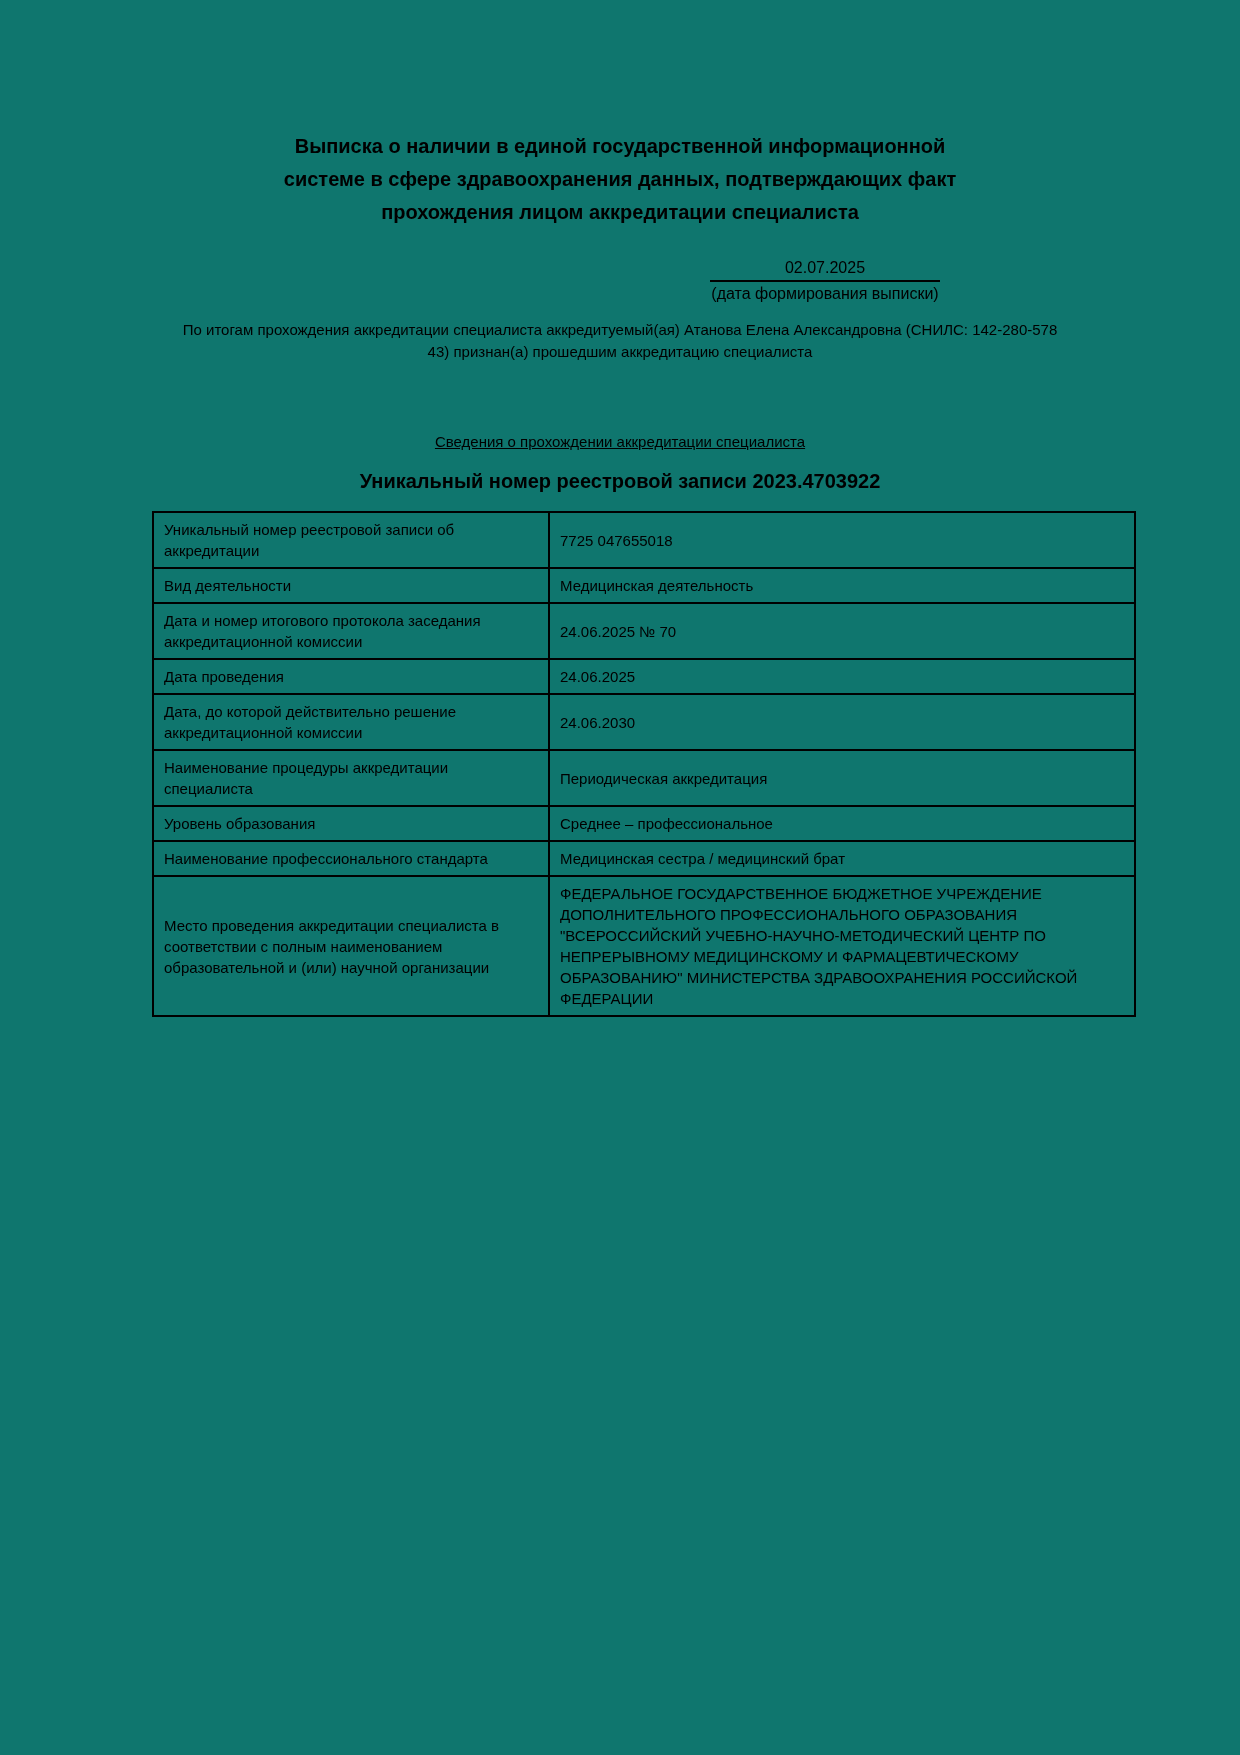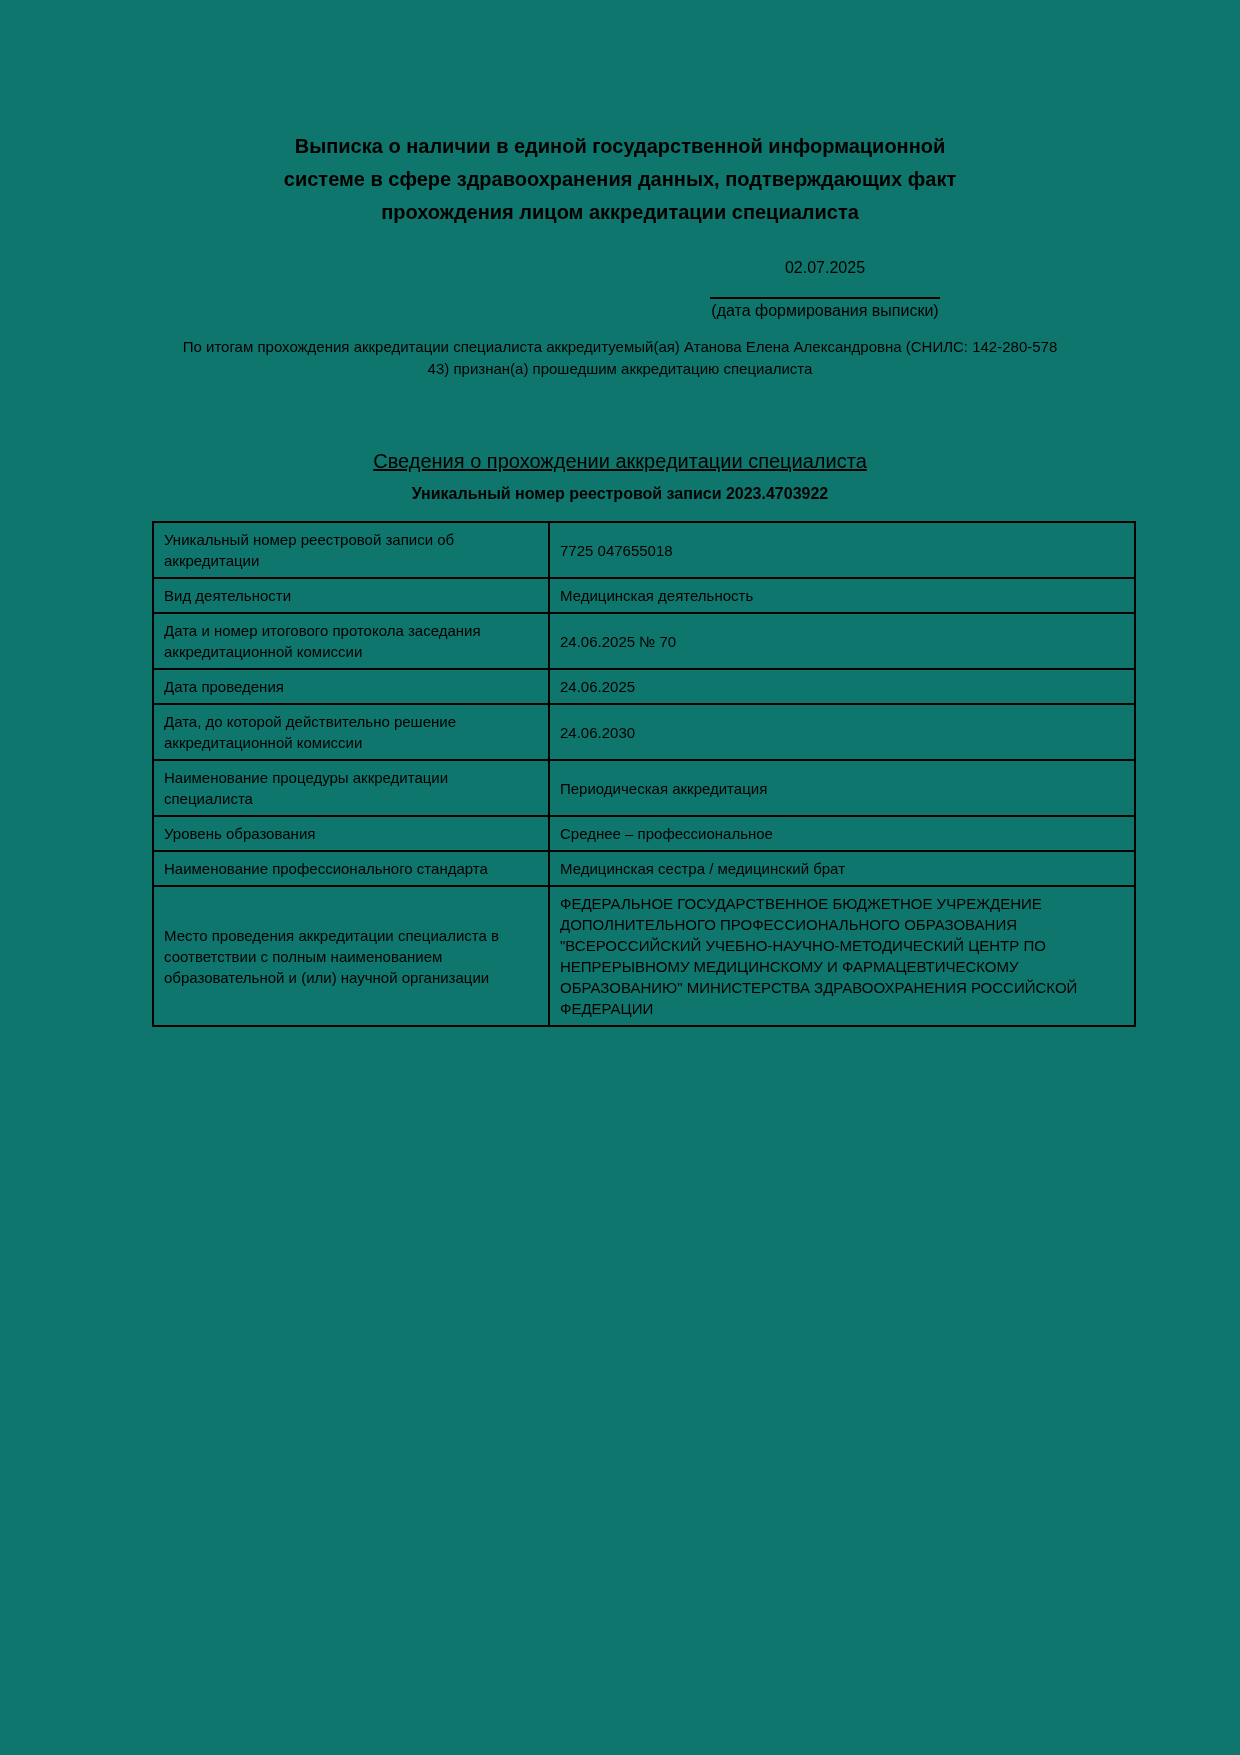--- a/index.html
+++ b/index.html
@@ -28,47 +28,47 @@
   .date-block {
     margin: 30px 0 0 700px;
     width: 250px;
     text-align: center;
     font-size: 16px;
   }
   .date-underline {
     display: block;
     width: 230px;
     margin: 0 auto;
-    padding-bottom: 20px;
+    padding-bottom: 3px;
     border-bottom: 2px solid #000000;
   }
   .date-caption {
     display: block;
     margin-top: 3px;
     font-size: 16px;
     text-align: center;
   }
   .intro {
     margin: 16px auto 0;
     max-width: 900px;
     text-align: center;
     font-size: 15px;
     line-height: 22px;
   }
   .section-heading {
     margin-top: 70px;
     text-align: center;
-    font-size: 20px;
+    font-size: 15px;
     text-decoration: underline;
     font-weight: normal;
   }
   .registry-heading {
-    margin-top: 12px;
+    margin-top: 20px;
     text-align: center;
-    font-size: 16px;
+    font-size: 20px;
     font-weight: bold;
   }
   table.acc-table {
     margin: 18px 0 0 152px;
     width: 938px;
     border-collapse: collapse;
     table-layout: fixed;
     font-size: 15px;
     line-height: 21px;
   }

